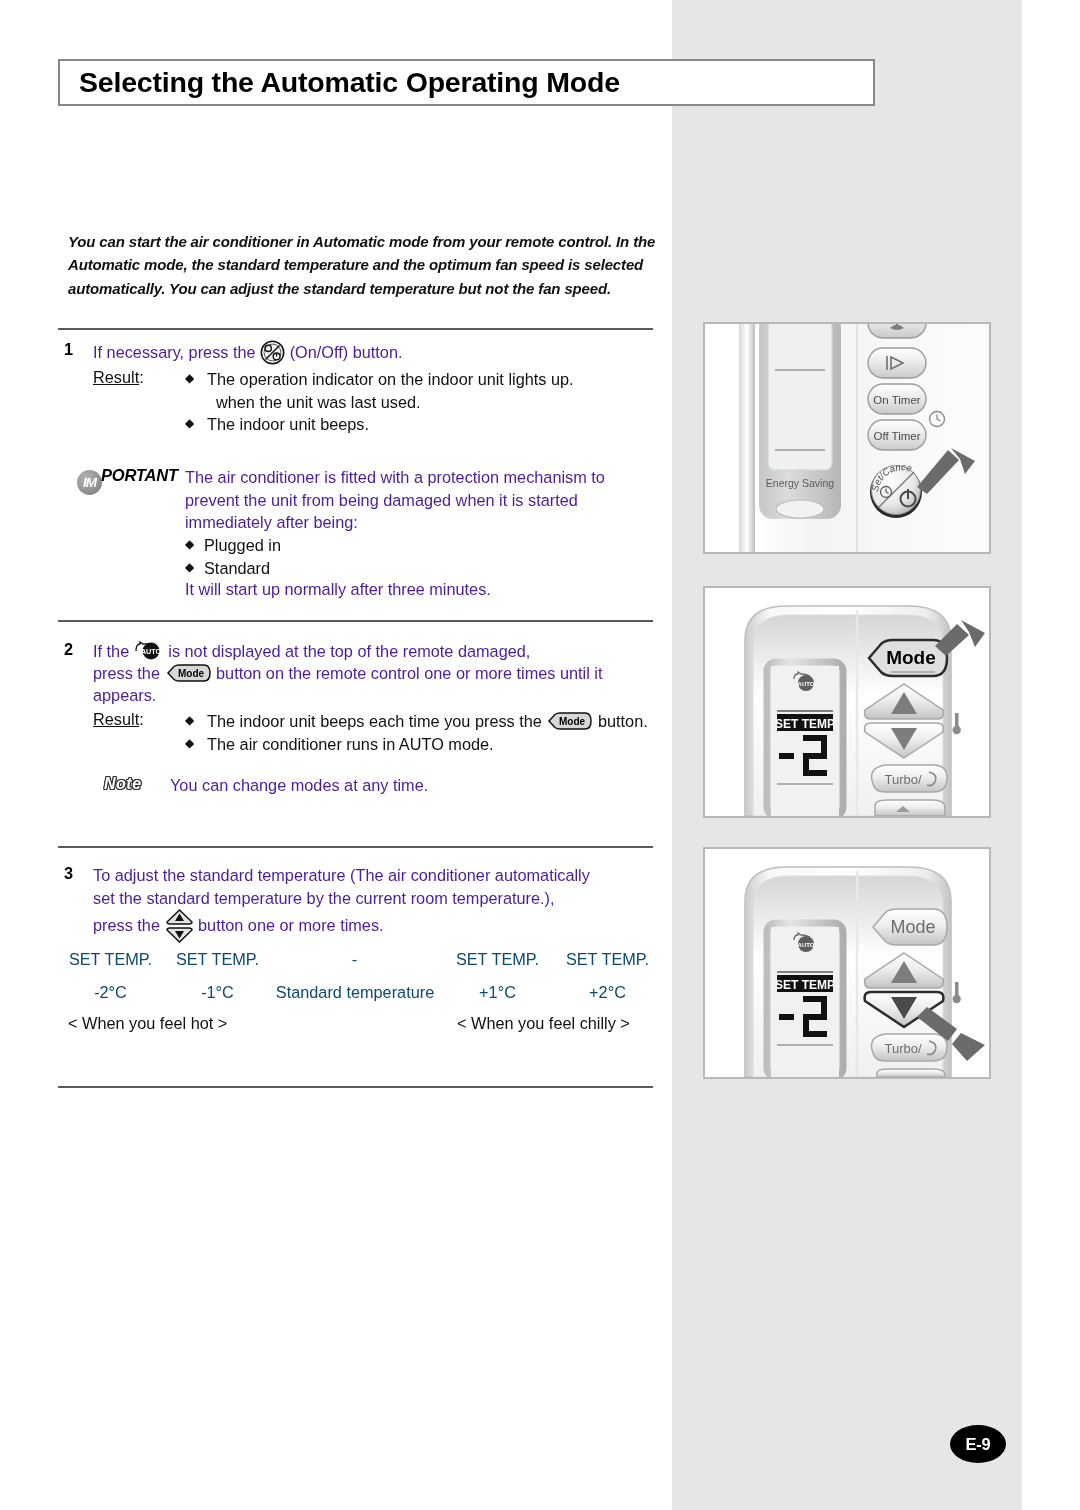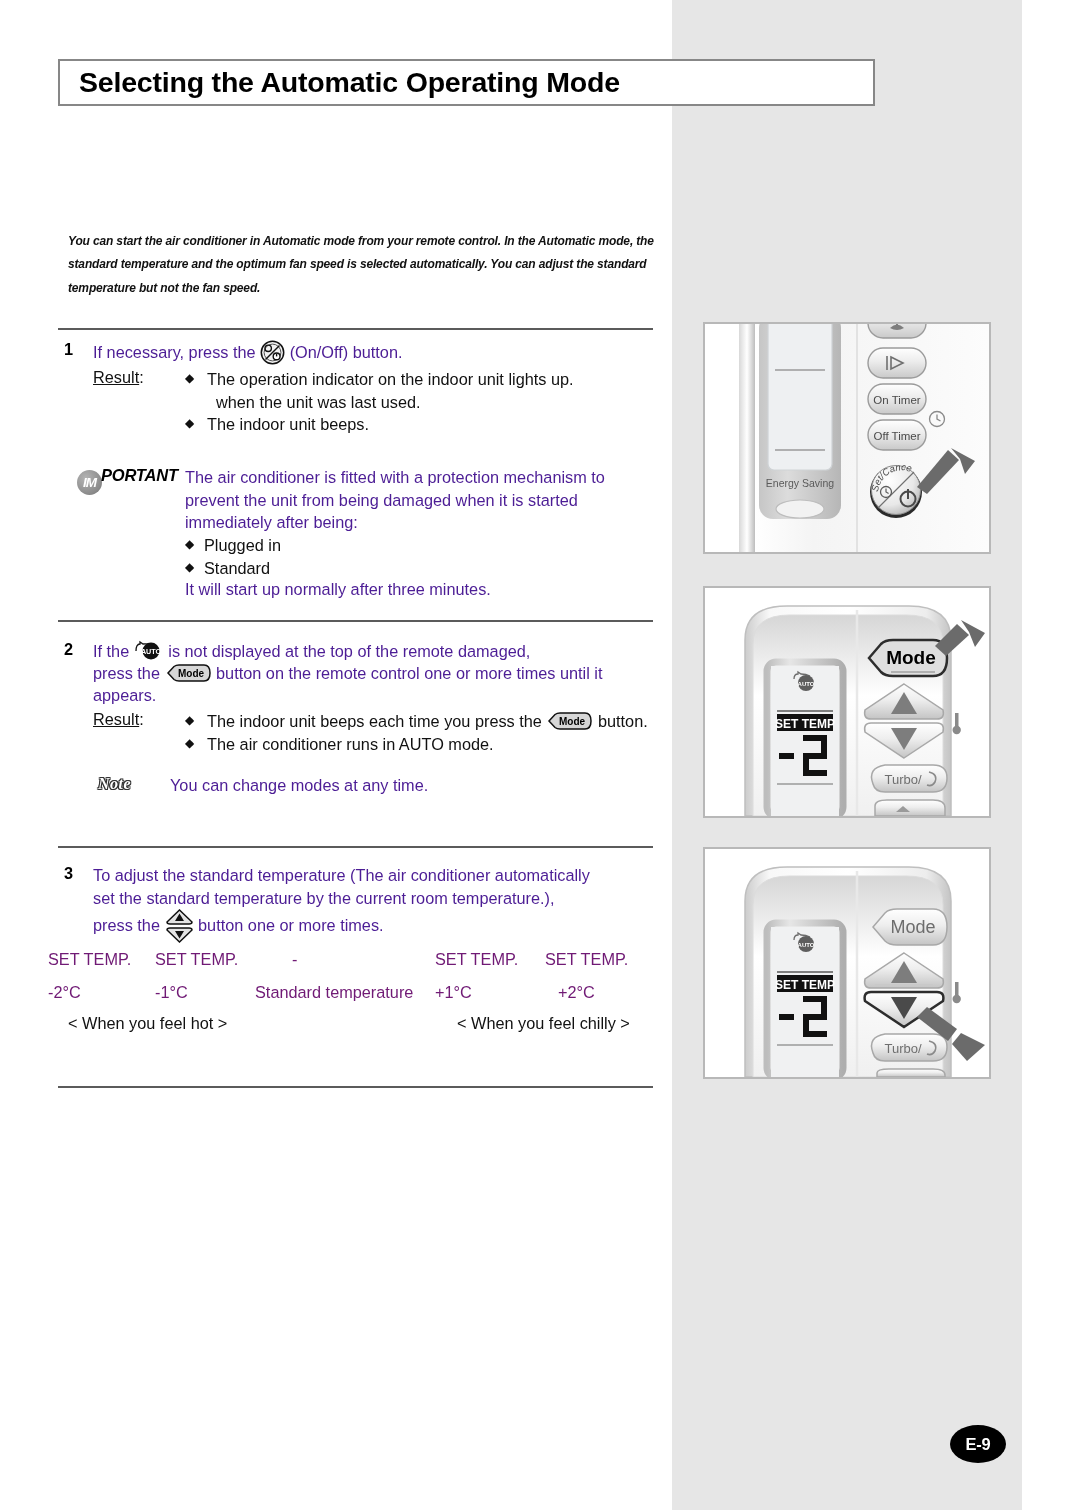--- a/index.html
+++ b/index.html
@@ -24,21 +24,21 @@
     display: flex; align-items: center;
   }
   .title-text {
     font-size: 28.5px; font-weight: bold; color: #000; letter-spacing: -0.2px;
     padding-left: 19px; white-space: nowrap;
   }
 
   
   .intro {
     position: absolute; left: 68px; top: 230px; width: 600px;
-    font-size: 12px; font-weight: bold; font-style: italic; color: #111;
+    font-size: 15px; font-weight: bold; font-style: italic; color: #111;
     line-height: 23.3px; letter-spacing: -0.15px;
   }
 
   .rule {
     position: absolute; left: 58px; width: 595px; height: 2px;
     background: #5b5b5b;
   }
 
   .step {
     position: absolute; font-size: 16.3px; color: #4c1d95; line-height: 22.5px;
@@ -83,21 +83,21 @@
   
   .ic { display: inline-block; vertical-align: middle; position: relative; }
 
   .ic-onoff { width: 25px; height: 25px; vertical-align: -7px; }
   .ic-auto  { width: 30px; height: 22px; vertical-align: -5px; }
   .ic-mode  { width: 47px; height: 22px; vertical-align: -5px; }
   .ic-updn  { width: 29px; height: 34px; vertical-align: -12px; }
 
   
   .temp-row { position: absolute; font-size: 16.3px; color: #111; white-space: nowrap; }
-  .temp-cell { position: absolute; font-size: 16.3px; color: #701a75; }
+  .temp-cell { position: absolute; text-align: center; font-size: 16.3px; color: #0c4a6e; }
 
   
   .panel {
     position: absolute; background: #ffffff; border: 2px solid #b8b8b8;
     overflow: hidden;
   }
 
   
   .pagenum {
     position: absolute; left: 950px; top: 1425px; width: 56px; height: 38px;
@@ -194,21 +194,21 @@
         <svg viewBox="0 0 47 22" width="47" height="22">
           <path d="M3 11 L9 4.5 Q11 3 14 3 L39 3 Q45 3 45 11 Q45 19 39 19 L14 19 Q11 19 9 17.5 Z" fill="#d7d7d7" stroke="#111" stroke-width="1.5"></path>
           <text x="26" y="14.6" font-family="'Liberation Sans',sans-serif" font-size="10" font-weight="bold" fill="#000" text-anchor="middle">Mode</text>
         </svg>
       </span>
       <span>button.</span>
     </span>
     <span class="bl">The air conditioner runs in AUTO mode.</span>
   </div>
 
-  <div class="note-badge" style="left:98px; top:775px;font-family:Liberation Serif, serif;">Note</div>
+  <div class="note-badge" style="left:104px; top:775px;">Note</div>
   <div class="step" style="left:170px; top:774px; white-space:nowrap;">You can change modes at any time.</div>
 
   <div class="rule" style="top:846px;"></div>
 
   <div class="num" style="left:64px; top:864px;">3</div>
   <div class="step" style="left:93px; top:864px; white-space:nowrap;">To adjust the standard temperature (The air conditioner automatically</div>
   <div class="step" style="left:93px; top:887px; white-space:nowrap;">set the standard temperature by the current room temperature.),</div>
   <div class="step" style="left:93px; top:909px; white-space:nowrap;">
     <span>press the</span>
     <span class="ic ic-updn">
@@ -225,21 +225,21 @@
   <div class="temp-cell" style="left:48px;  top:950px; width:125px;">SET TEMP.</div>
   <div class="temp-cell" style="left:155px; top:950px; width:125px;">SET TEMP.</div>
   <div class="temp-cell" style="left:292px; top:950px; width:125px;">-</div>
   <div class="temp-cell" style="left:435px; top:950px; width:125px;">SET TEMP.</div>
   <div class="temp-cell" style="left:545px; top:950px; width:125px;">SET TEMP.</div>
 
   <div class="temp-cell" style="left:48px;  top:983px; width:125px;">-2°C</div>
   <div class="temp-cell" style="left:155px; top:983px; width:125px;">-1°C</div>
   <div class="temp-cell" style="left:255px; top:983px; width:200px;">Standard temperature</div>
   <div class="temp-cell" style="left:435px; top:983px; width:125px;">+1°C</div>
-  <div class="temp-cell" style="left:558px; top:983px; width:125px;">+2°C</div>
+  <div class="temp-cell" style="left:545px; top:983px; width:125px;">+2°C</div>
 
   <div class="temp-row" style="left:68px;  top:1014px;">&lt; When you feel hot &gt;</div>
   <div class="temp-row" style="left:457px; top:1014px;">&lt; When you feel chilly &gt;</div>
 
   <div class="rule" style="top:1086px;"></div>
 
   <div class="panel" style="left:703px; top:322px; width:288px; height:232px;">
     <svg width="284" height="228" viewBox="0 0 284 228">
       <defs>
         <linearGradient id="g-body1" x1="0" y1="0" x2="1" y2="0">

